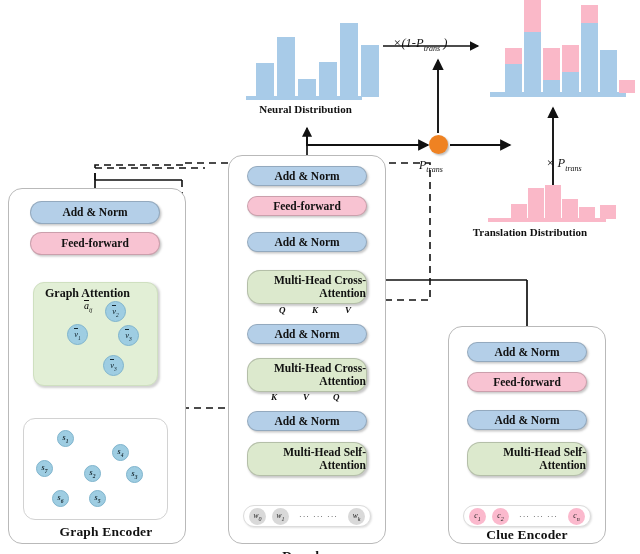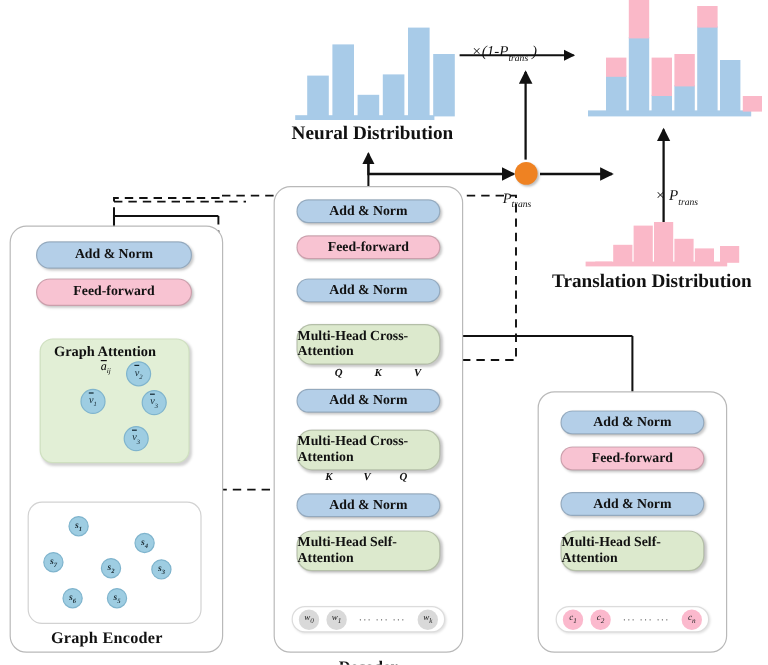--- a/index.html
+++ b/index.html
@@ -39,21 +39,21 @@
     color:#111;
     letter-spacing:.2px;
     white-space:nowrap;
   }
 
   
   .lbox {
     position:absolute;
     border-radius: 999px;
     display:flex; align-items:center; justify-content:center;
-    text-align:left;
+    text-align:right;
     font-weight:bold;
     font-size: 11.5px;
     color:#111;
     line-height: 1.12;
     border: 1px solid rgba(0,0,0,.18);
     box-shadow: 1.5px 1.5px 2.2px rgba(0,0,0,.22);
   }
   .lbox.addnorm { background:#b4cfe8; }
   .lbox.ffn     { background:#f8c3d2; }
   .lbox.attn    { background:#dce9cd; border-radius: 13px; }
@@ -112,21 +112,21 @@
 
   
   .mathlabel {
     position:absolute; font-style:italic; font-size:12px; color:#111; white-space:nowrap;
   }
   .mathlabel sub { font-style:italic; font-size:8px; }
   .qkv {
     position:absolute; font-style:italic; font-weight:bold; font-size:9px; color:#111;
   }
   .distTitle {
-    position:absolute; text-align:center; font-weight:bold; font-size:16px; color:#111; white-space:nowrap;
+    position:absolute; text-align:center; font-weight:bold; font-size:11px; color:#111; white-space:nowrap;
   }
   .ptrans-dot {
     position:absolute; width:19px;height:19px;border-radius:50%;
     background:#ef8222; box-shadow: 1.5px 1.5px 2px rgba(0,0,0,.25);
   }
   .aLabel { position:absolute; font-style:italic; font-size:10px; }
   .aLabel .ov { display:inline-block; border-top:1px solid #111; line-height:1; }
 </style>
 </head>
 <body>
@@ -360,21 +360,21 @@
     <div class="gnode" style="left:89px; top:490px; width:17px;height:17px;">
       <span><i>s</i><sub>5</sub></span>
       </div>
     <div class="gnode" style="left:52px; top:490px; width:17px;height:17px;">
       <span><i>s</i><sub>6</sub></span>
       </div>
     <div class="gnode" style="left:36px; top:460px; width:17px;height:17px;">
       <span><i>s</i><sub>7</sub></span>
       </div>
 
-    <div class="moduleTitle" style="left:0; top:524px; width:178px;">Graph Encoder</div>
+    <div class="moduleTitle" style="left:17px; top:524px; width:178px;">Graph Encoder</div>
 
     <div class="module" style="left:228px; top:155px; width:158px; height:389px;"></div>
 
     <div class="lbox addnorm" style="left:247px; top:166px; width:120px; height:20px;">Add &amp; Norm</div>
     <div class="lbox ffn" style="left:247px; top:196px; width:120px; height:20px;">Feed-forward</div>
     <div class="lbox addnorm" style="left:247px; top:232px; width:120px; height:20px;">Add &amp; Norm</div>
     <div class="lbox attn" style="left:247px; top:270px; width:120px; height:34px;">Multi-Head Cross-Attention</div>
     <div class="lbox addnorm" style="left:247px; top:324px; width:120px; height:20px;">Add &amp; Norm</div>
     <div class="lbox attn" style="left:247px; top:358px; width:120px; height:34px;">Multi-Head Cross-Attention</div>
     <div class="lbox addnorm" style="left:247px; top:411px; width:120px; height:20px;">Add &amp; Norm</div>
@@ -416,20 +416,21 @@
         </span>
       <span class="tok pink" style="margin-left:6px;">
         <span><i>c</i><sub>2</sub></span>
         </span>
       <span class="tokdots">··· ··· ···</span>
       <span class="tok pink">
         <span><i>c</i><sub>n</sub></span>
         </span>
     </div>
 
+    <div class="moduleTitle" style="left:448px; top:527px; width:158px;">Clue Encoder</div>
 
     <div class="distTitle" style="left:243px; top:103px; width:125px;">Neural Distribution</div>
 
     <div class="distTitle" style="left:460px; top:226px; width:140px;">Translation Distribution</div>
 
     <div class="ptrans-dot" style="left:429px; top:135px;"></div>
 
     <div class="mathlabel" style="left:419px; top:158px; font-size:12px;">
       <i>P</i><sub>trans</sub>
     </div>

